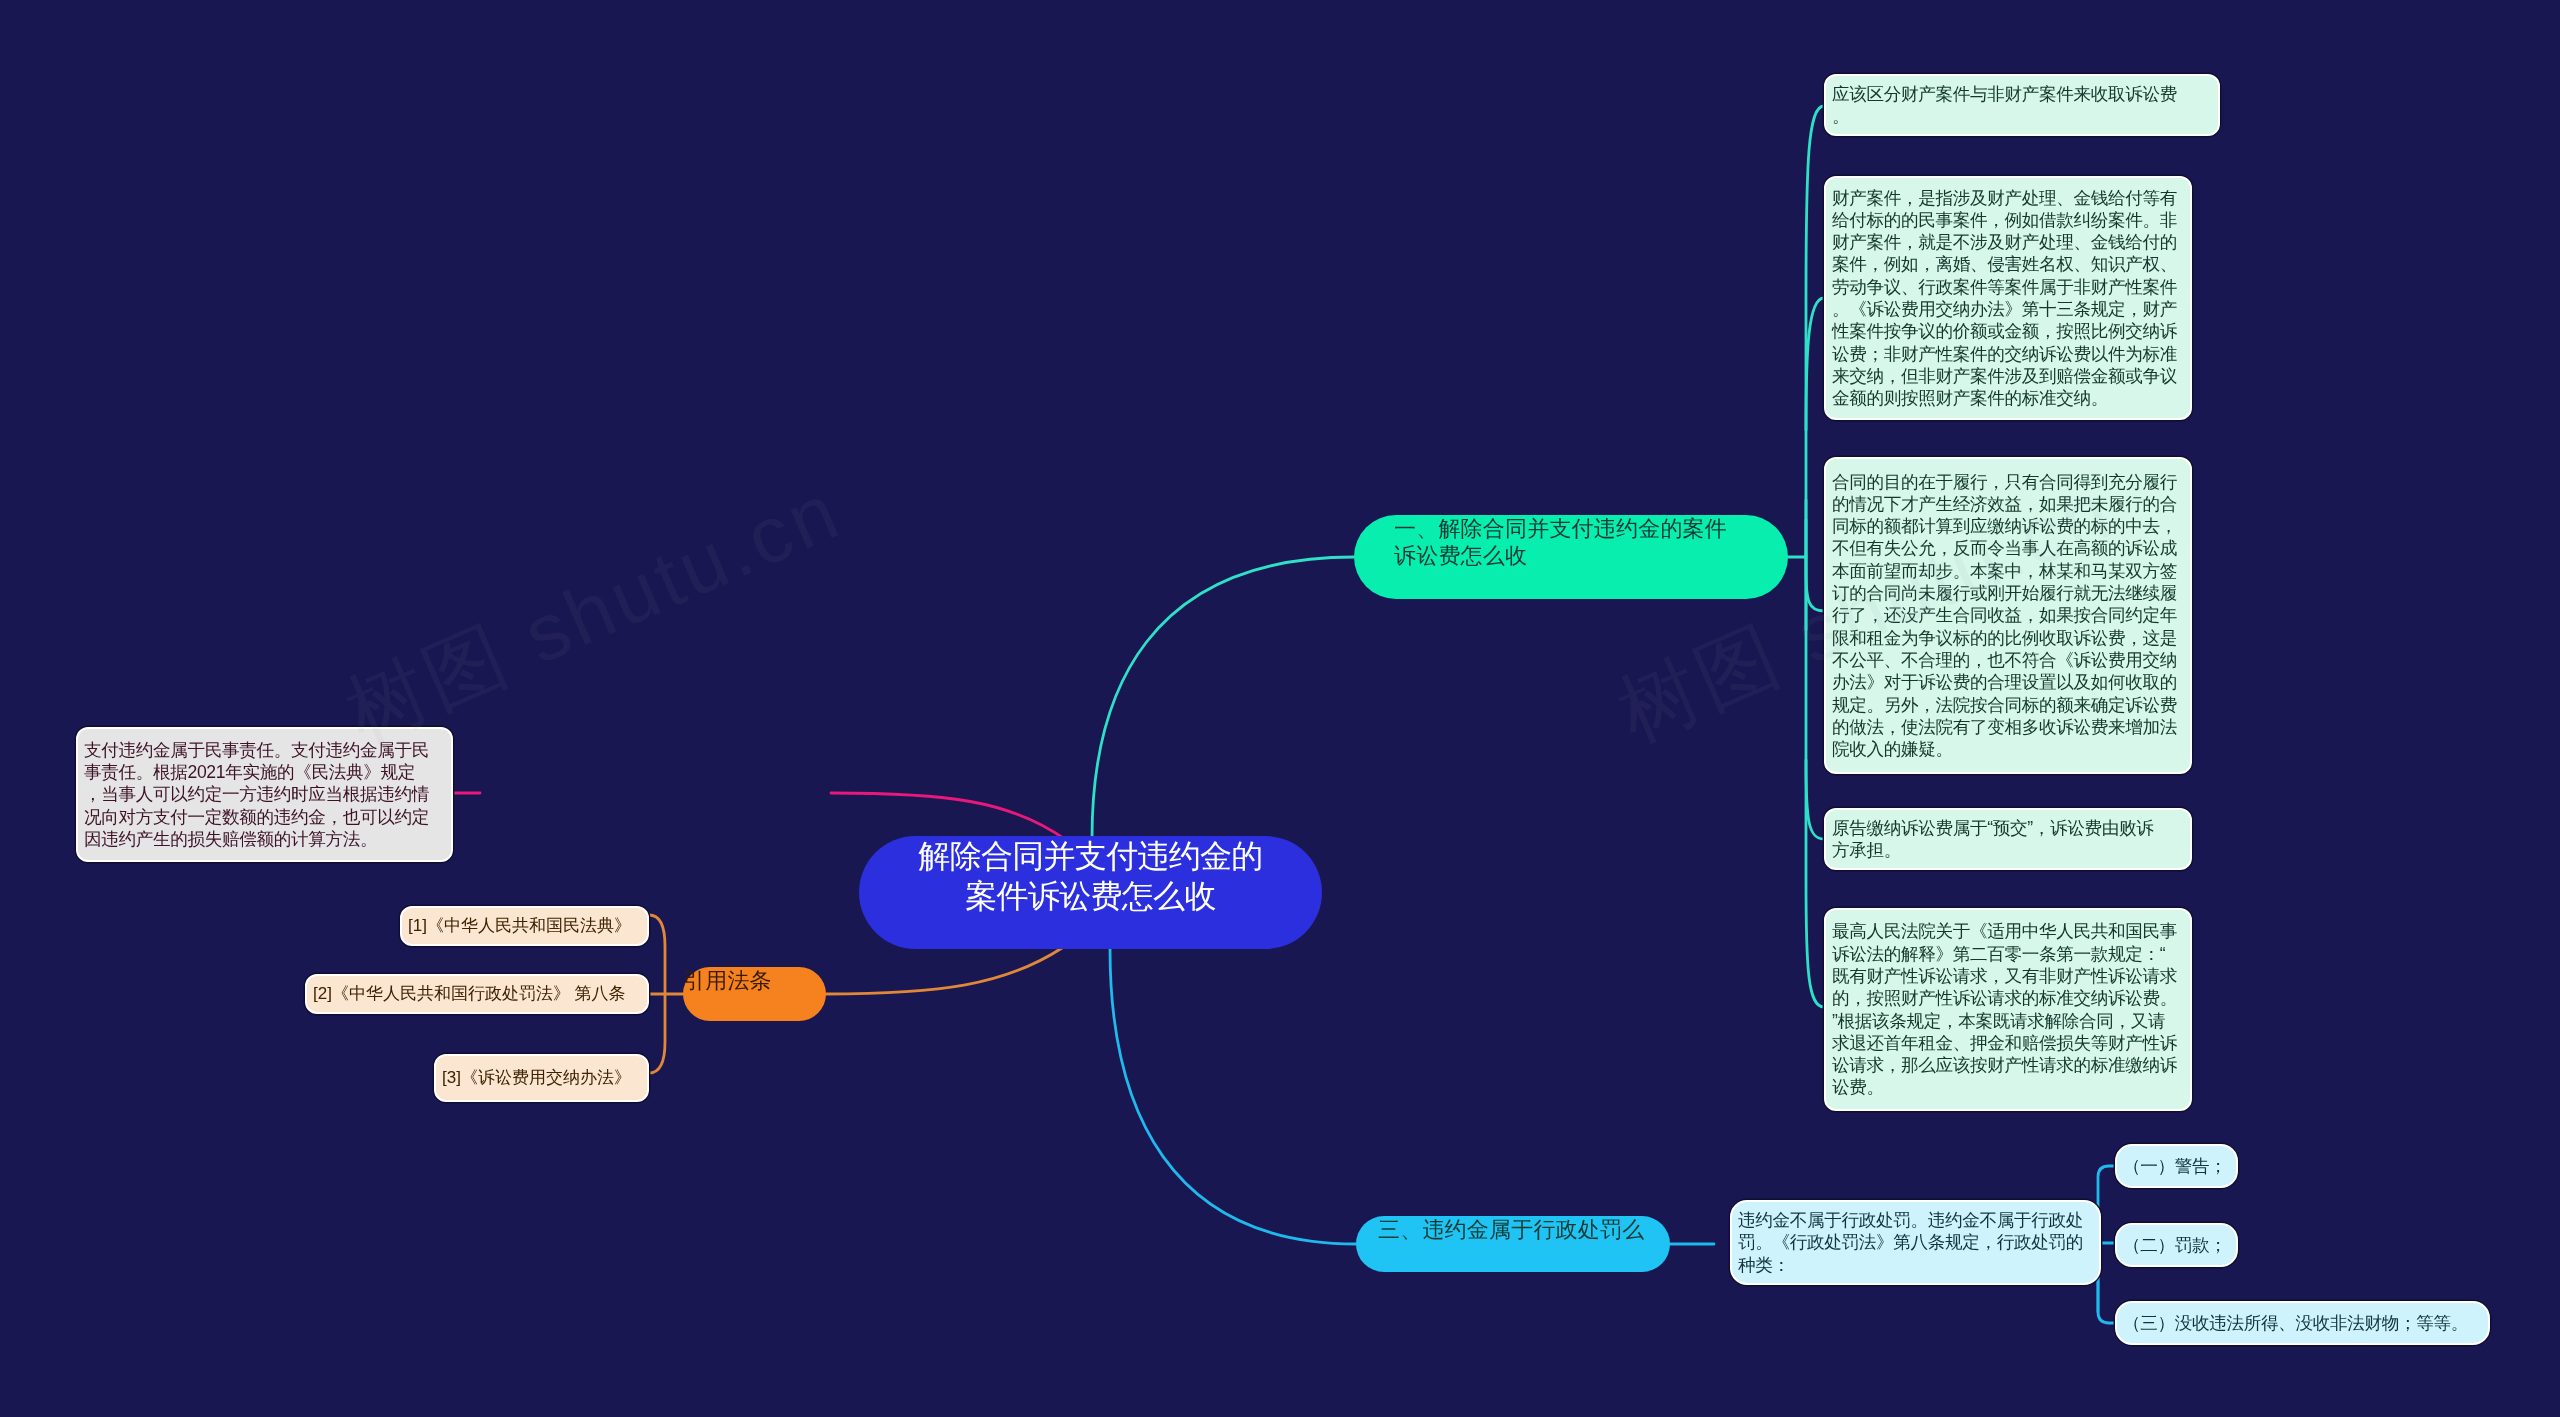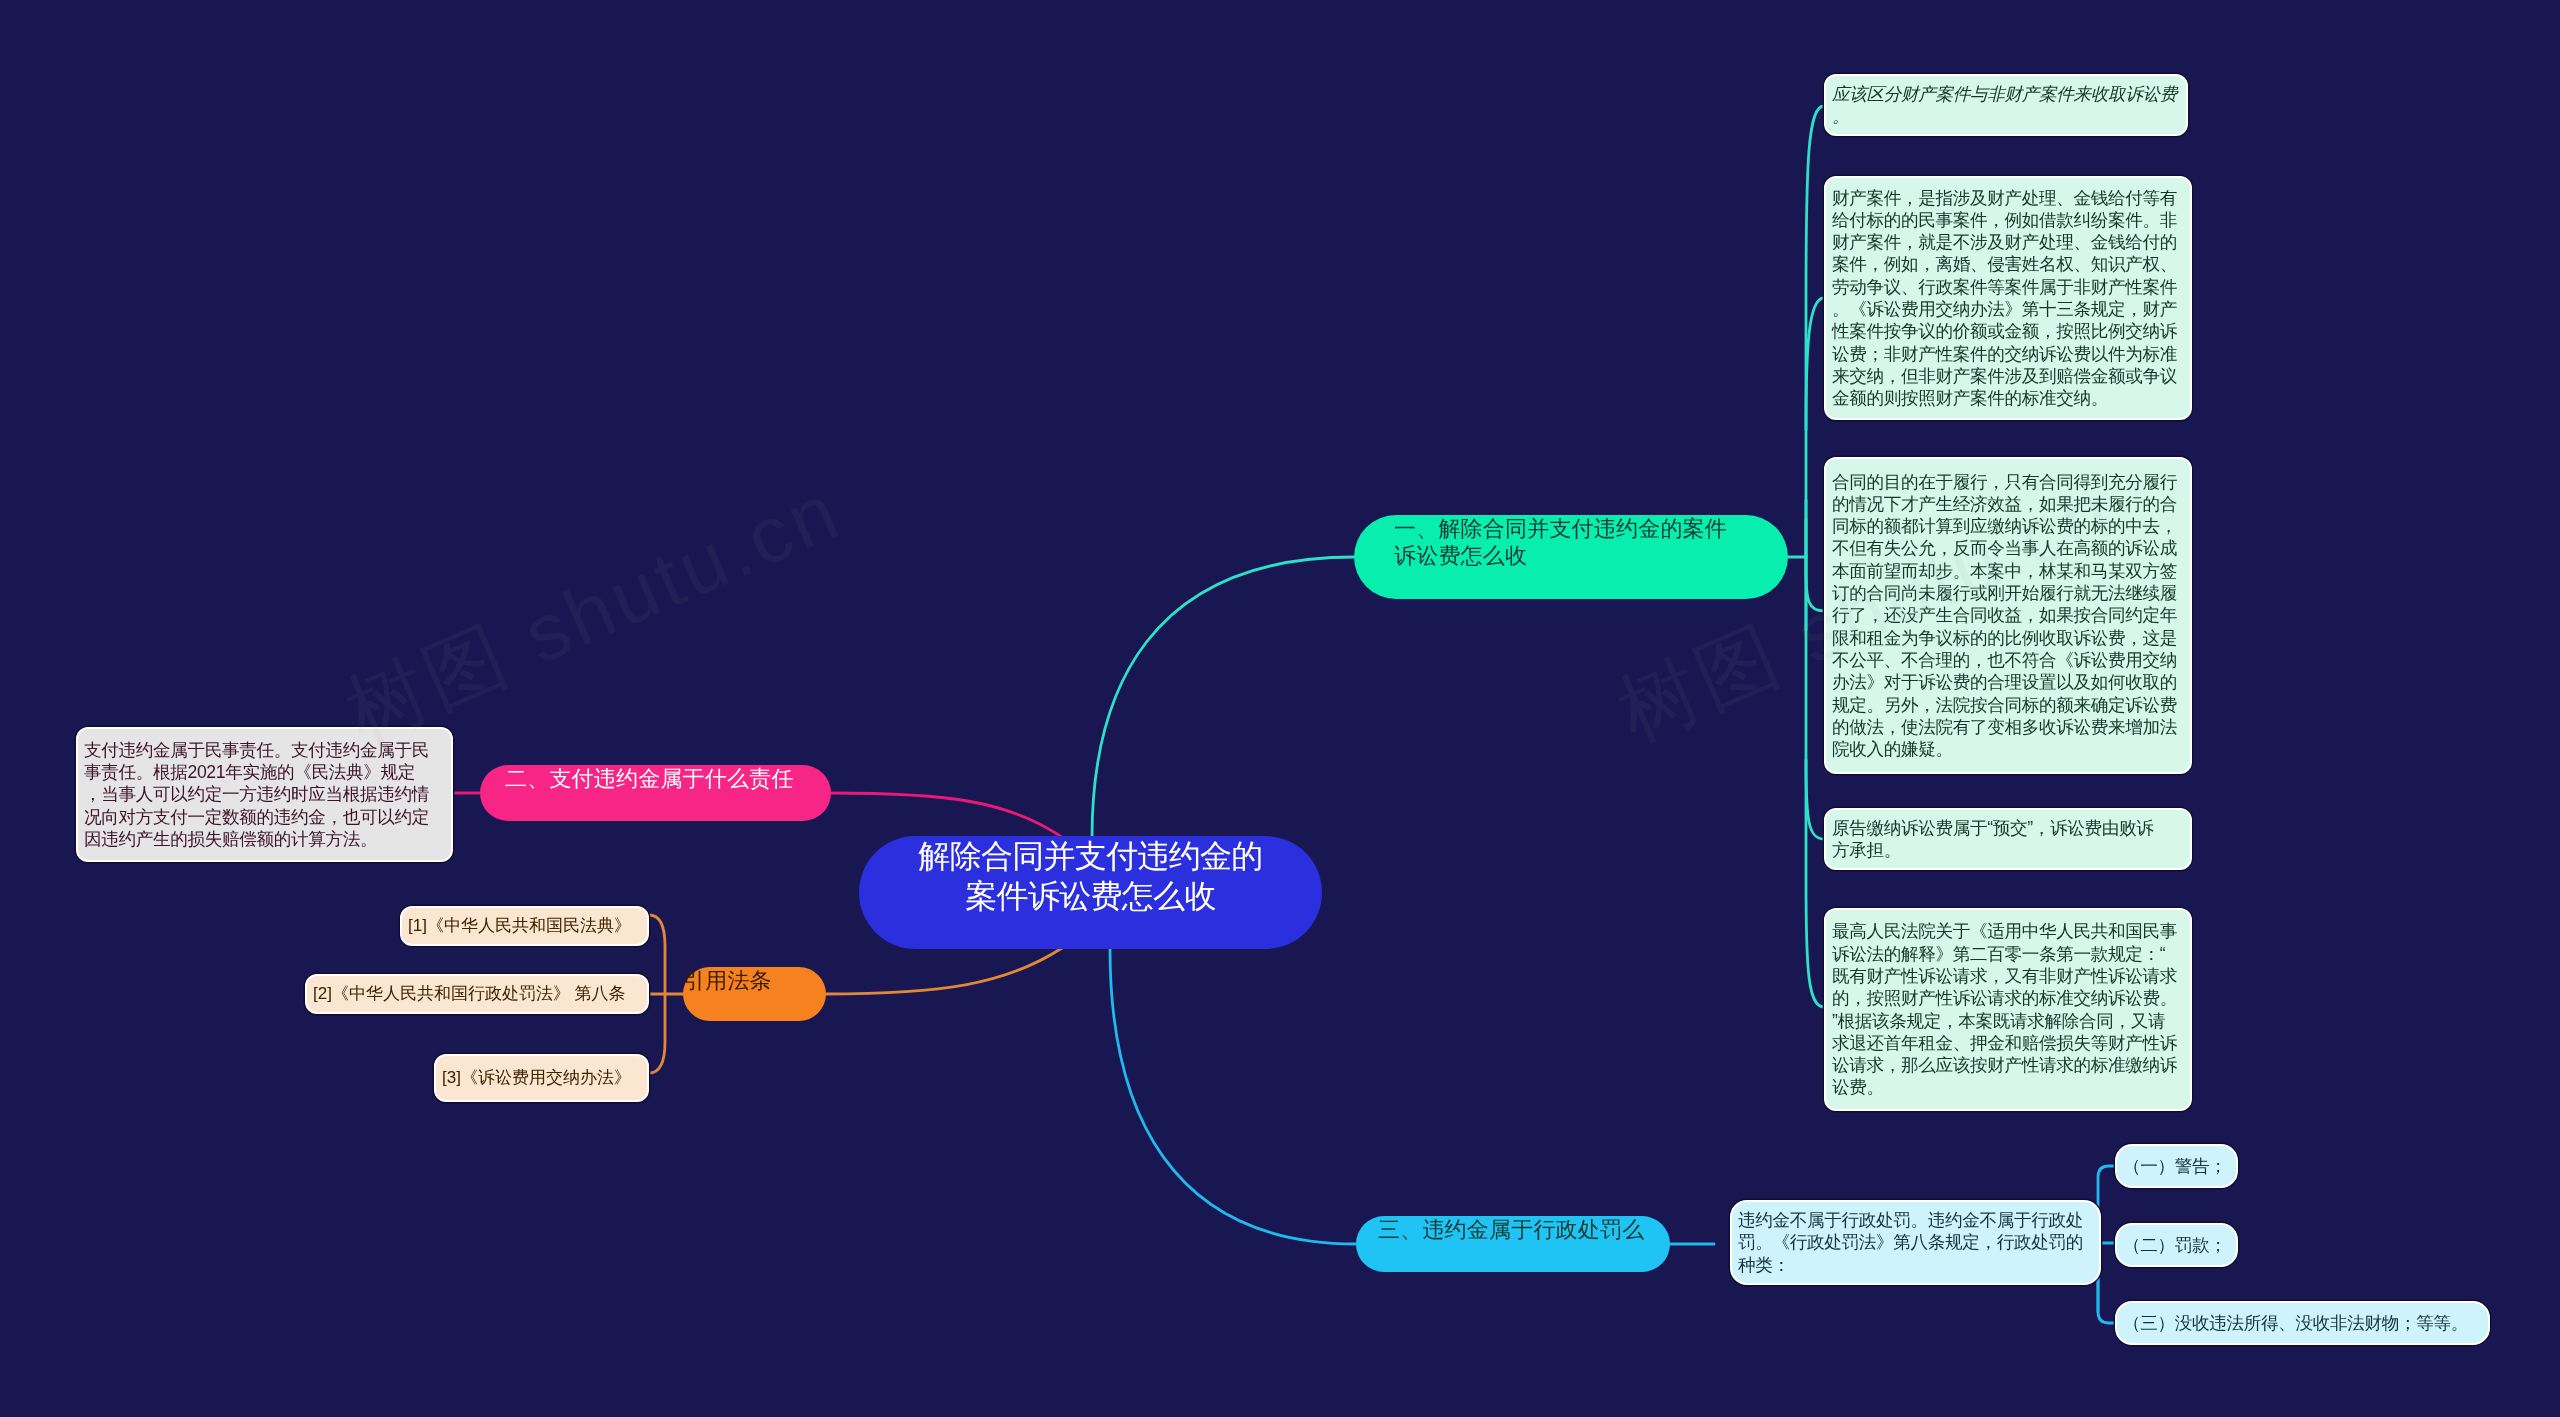--- a/index.html
+++ b/index.html
@@ -74,31 +74,28 @@
     </g>
   </svg>
 
   <div class="node" id="root">
     <div class="txt">解除合同并支付违约金的<br>案件诉讼费怎么收</div>
   </div>
 
   <div class="node branch" id="b1">
     <div class="txt">一、解除合同并支付违约金的案件<br>诉讼费怎么收</div>
   </div>
-  <div class="node branch" id="b2">
-    <div class="txt">二、支付违约金属于什么责任</div>
-  </div>
   <div class="node branch" id="b3">
     <div class="txt">三、违约金属于行政处罚么</div>
   </div>
   <div class="node branch" id="bref">
     <div class="txt">引用法条</div>
   </div>
 
-  <div class="leaf green" style="left:1824px;top:74px;width:364px;height:62px;font-style:italic;">
+  <div class="leaf green" style="left:1824px;top:74px;width:396px;height:62px;">
     <div class="txt">应该区分财产案件与非财产案件来收取诉讼费<br>。</div>
     </div>
   <div class="leaf green" style="left:1824px;top:176px;width:368px;height:244px;">
     <div class="txt">财产案件，是指涉及财产处理、金钱给付等有<br>给付标的的民事案件，例如借款纠纷案件。非<br>财产案件，就是不涉及财产处理、金钱给付的<br>案件，例如，离婚、侵害姓名权、知识产权、<br>劳动争议、行政案件等案件属于非财产性案件<br>。《诉讼费用交纳办法》第十三条规定，财产<br>性案件按争议的价额或金额，按照比例交纳诉<br>讼费；非财产性案件的交纳诉讼费以件为标准<br>来交纳，但非财产案件涉及到赔偿金额或争议<br>金额的则按照财产案件的标准交纳。</div>
     </div>
   <div class="leaf green" style="left:1824px;top:457px;width:368px;height:317px;">
     <div class="txt">合同的目的在于履行，只有合同得到充分履行<br>的情况下才产生经济效益，如果把未履行的合<br>同标的额都计算到应缴纳诉讼费的标的中去，<br>不但有失公允，反而令当事人在高额的诉讼成<br>本面前望而却步。本案中，林某和马某双方签<br>订的合同尚未履行或刚开始履行就无法继续履<br>行了，还没产生合同收益，如果按合同约定年<br>限和租金为争议标的的比例收取诉讼费，这是<br>不公平、不合理的，也不符合《诉讼费用交纳<br>办法》对于诉讼费的合理设置以及如何收取的<br>规定。另外，法院按合同标的额来确定诉讼费<br>的做法，使法院有了变相多收诉讼费来增加法<br>院收入的嫌疑。</div>
     </div>
   <div class="leaf green" style="left:1824px;top:808px;width:368px;height:62px;">
     <div class="txt">原告缴纳诉讼费属于“预交”，诉讼费由败诉<br>方承担。</div>

